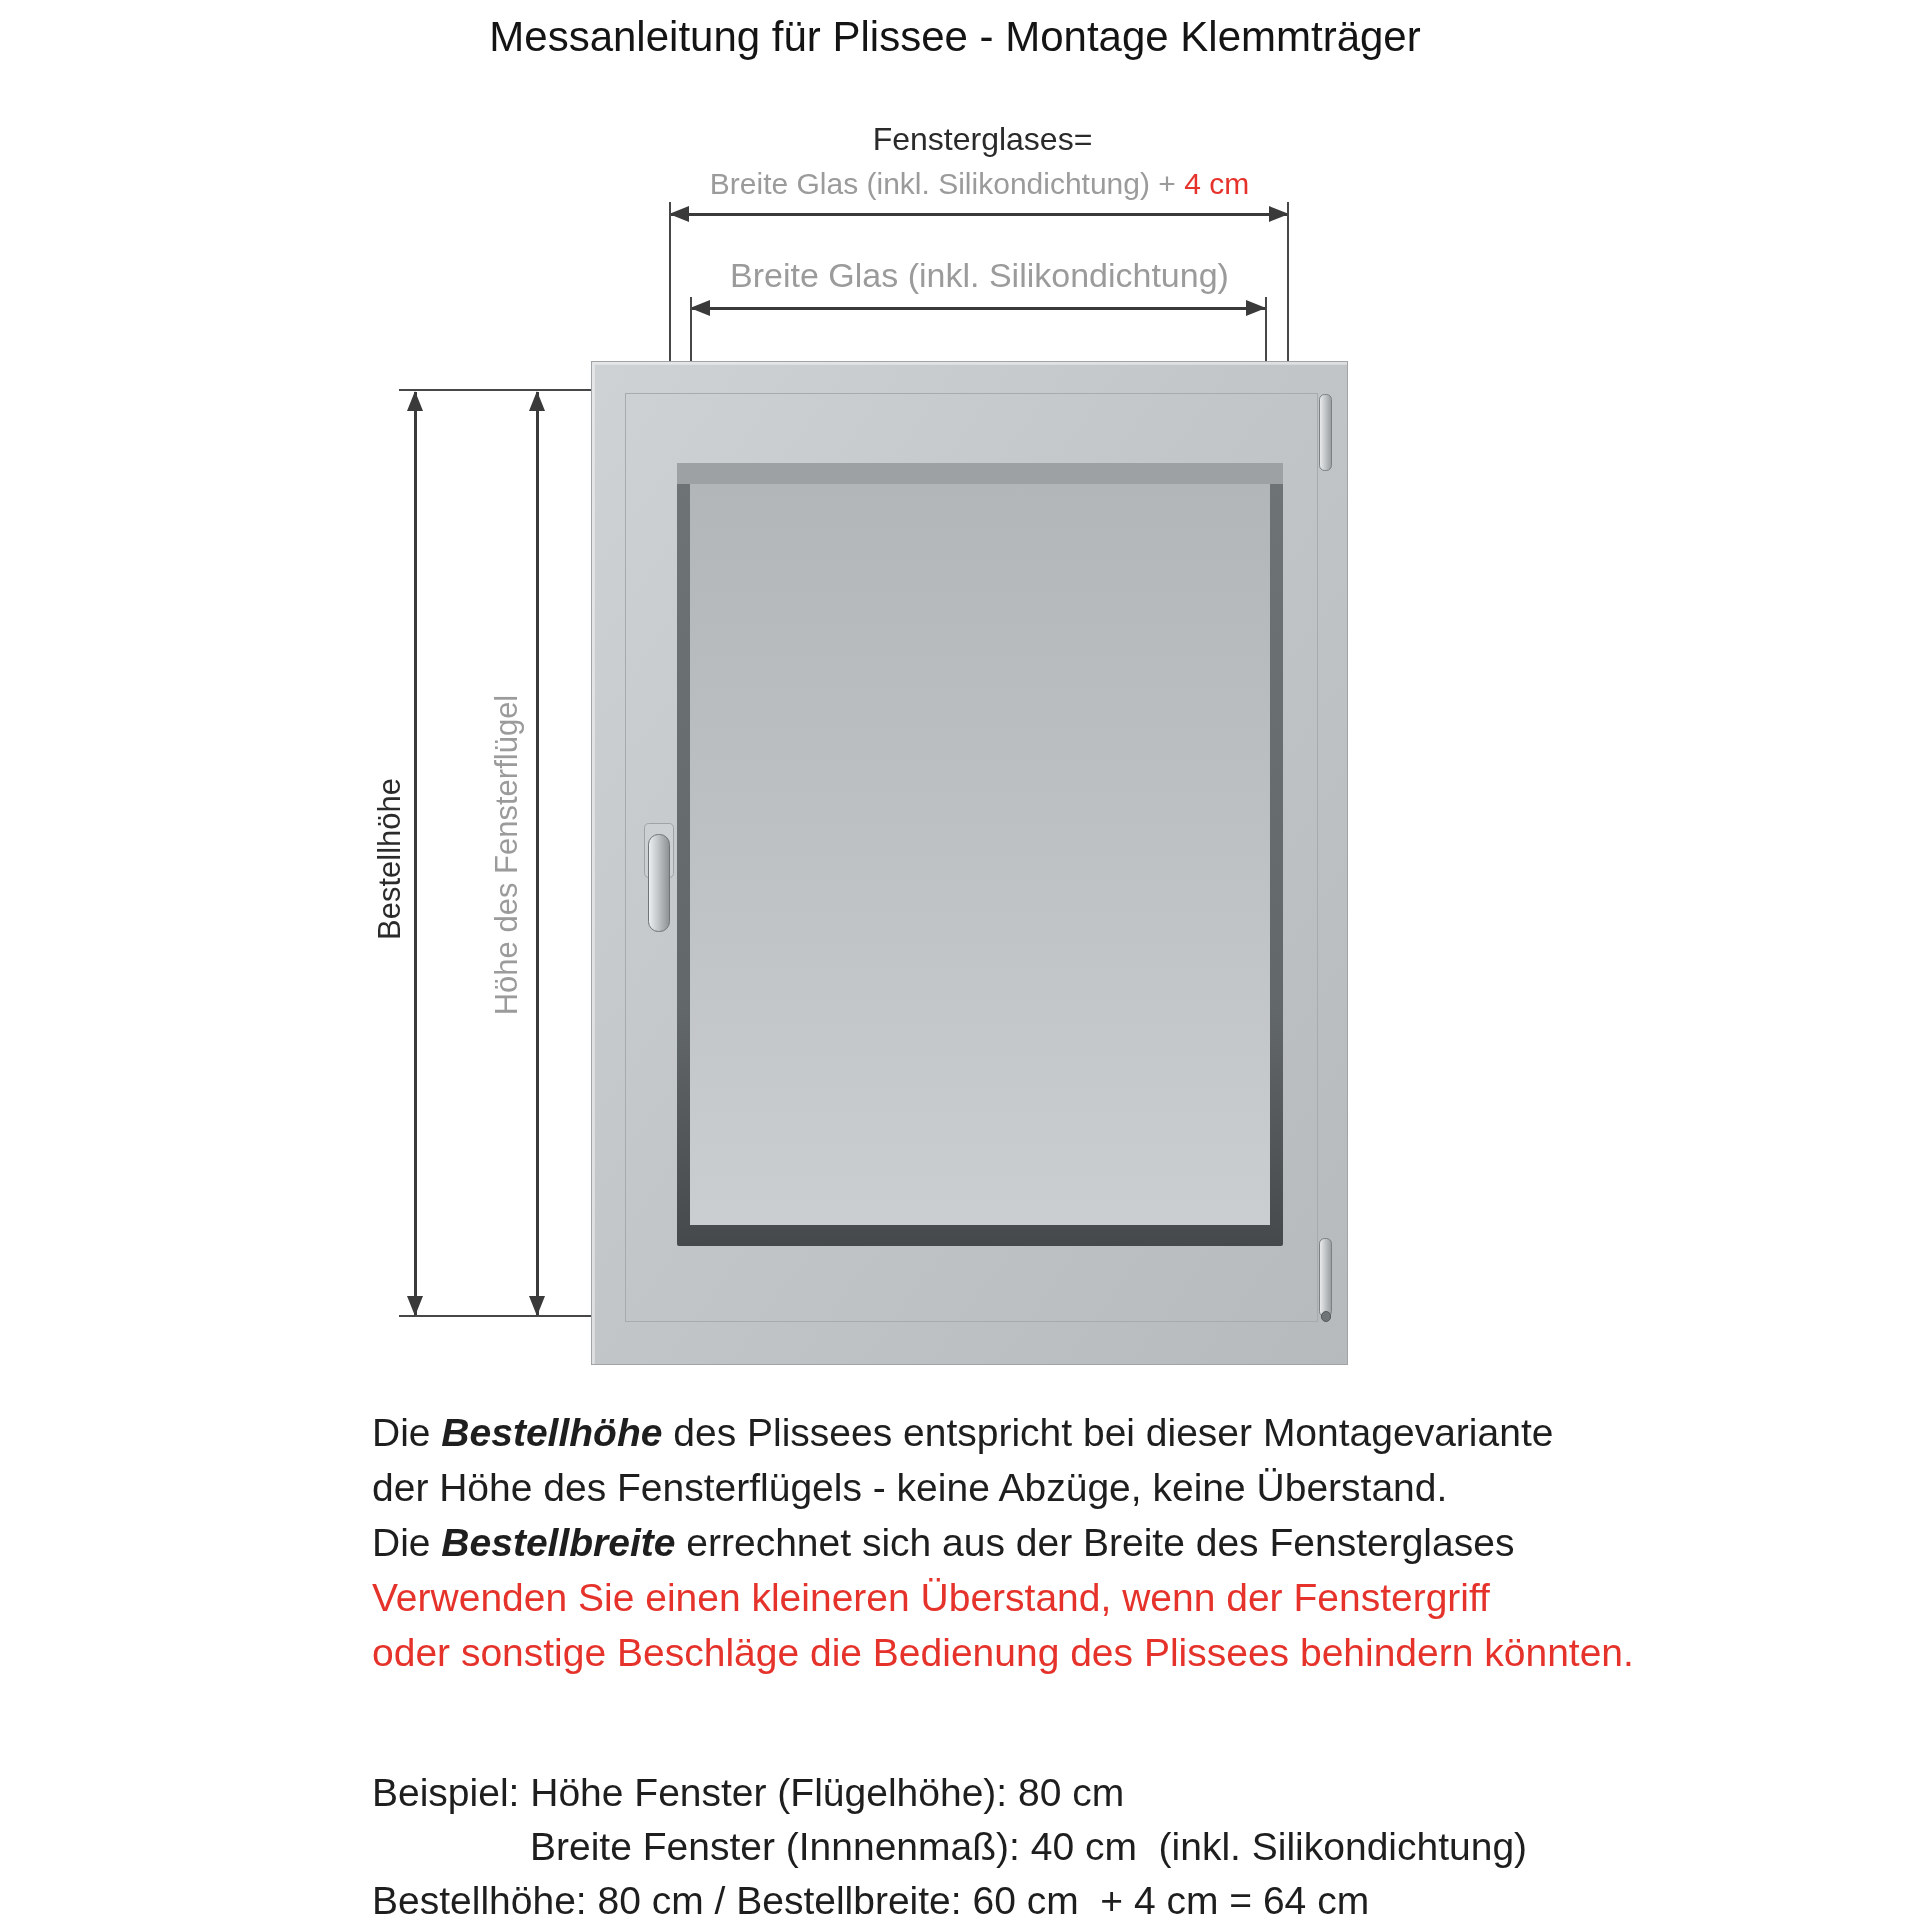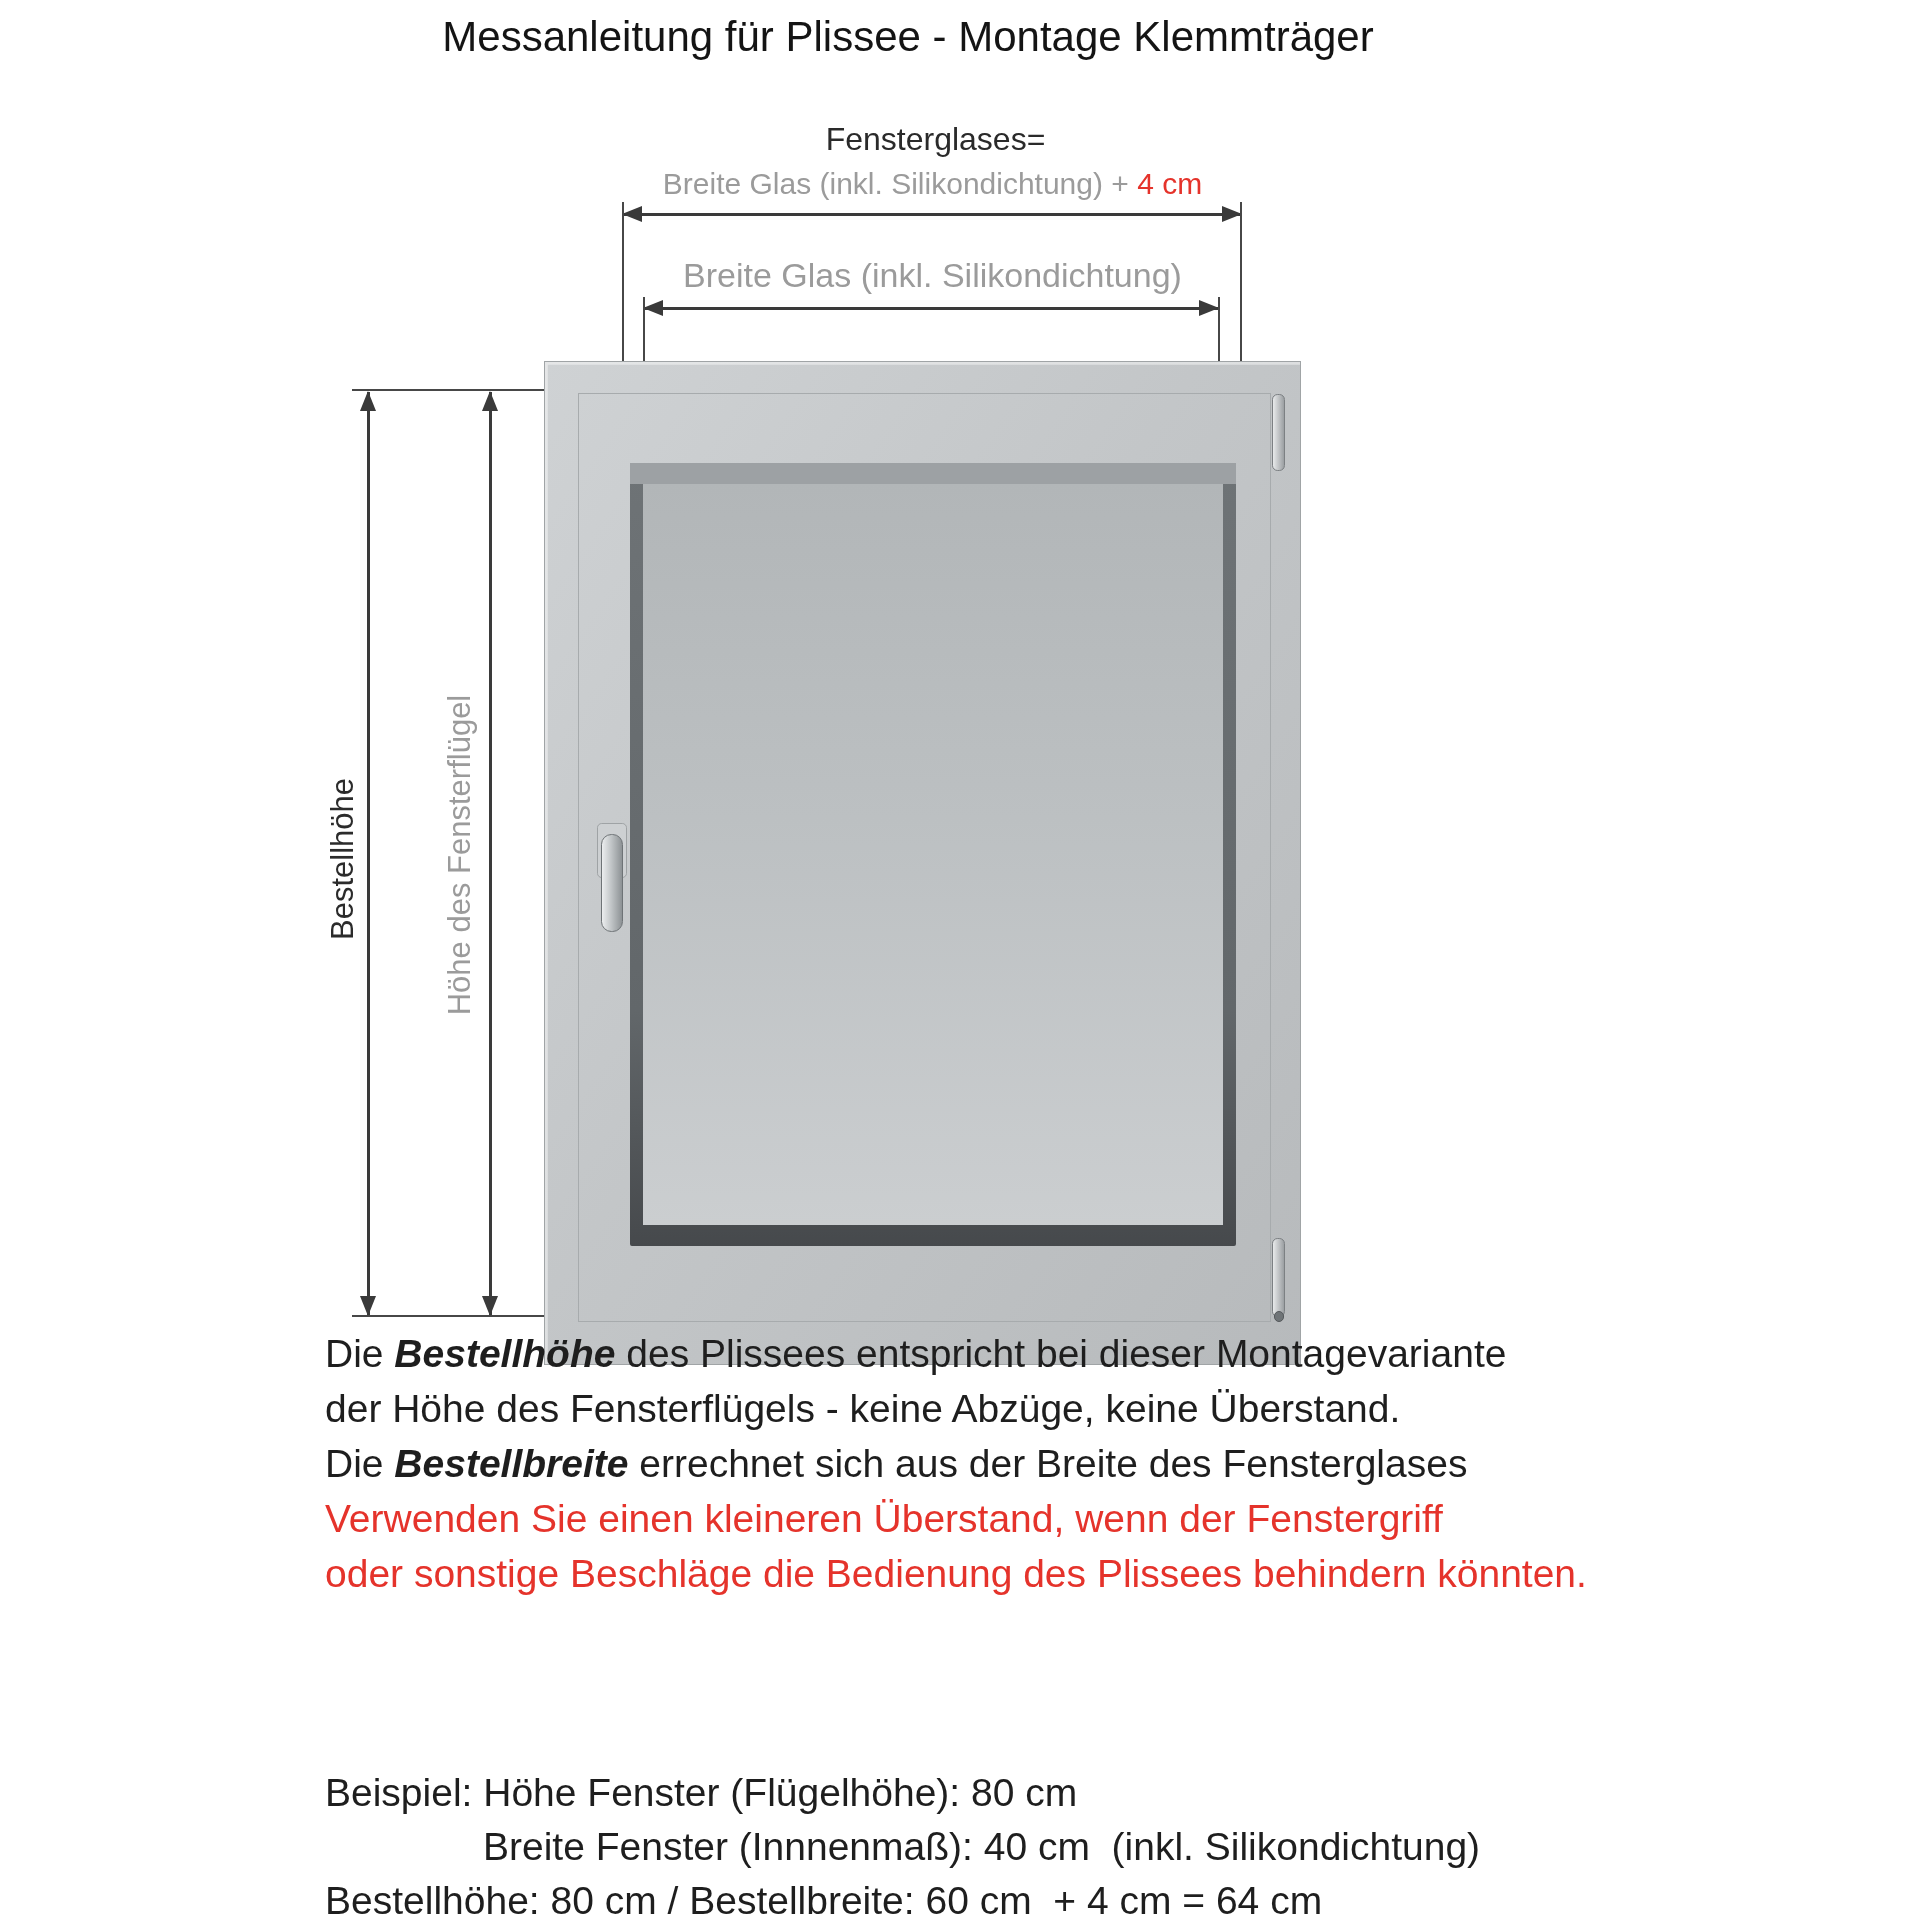--- a/index.html
+++ b/index.html
@@ -3,21 +3,21 @@
 <meta charset="utf-8">
 <style>
   :root{
     --ink:#1e1e1e;
     --gray:#9b9b9b;
     --red:#e5332b;
     --line:#3a3a3a;
   }
   html,body{margin:0;padding:0;background:#fff;}
   .page{position:relative;width:1762px;height:1928px;background:#ffffff;overflow:hidden;
-        font-family:"Liberation Sans", sans-serif;color:var(--ink);}
+        font-family:"Liberation Sans", sans-serif;color:var(--ink);margin-left:47px;}
 
   
   .title{position:absolute;left:324px;top:13px;width:1168px;text-align:center;
          font-size:42px;font-weight:500;letter-spacing:0;color:#141414;}
   .lbl-bestellbreite{position:absolute;left:653px;top:121px;width:565px;text-align:center;
          font-size:32px;color:#2a2a2a;}
   .lbl-outer{position:absolute;left:556px;top:167px;width:753px;text-align:center;
          font-size:30px;color:var(--gray);}
   .lbl-inner{position:absolute;left:556px;top:256px;width:753px;text-align:center;
          font-size:34px;color:var(--gray);}
@@ -59,21 +59,21 @@
           background:linear-gradient(90deg,#eceeef 0%,#c2c6c8 45%,#8d9295 100%);
           border:1.9px solid #6e7376;}
   .hinge{position:absolute;width:11.3px;border-radius:5.6px;
           background:linear-gradient(90deg,#e8eaeb,#9b9fa2);border:0.9px solid #7c8083;}
   .hinge-top{left:727px;top:32px;height:75px;}
   .hinge-bottom{left:727px;top:876px;height:77px;}
   .hinge-pin{position:absolute;left:0.9px;bottom:-5.6px;width:8.5px;height:8.5px;border-radius:50%;
           background:#6f7477;border:0.9px solid #55595c;}
 
   
-  .paragraph{position:absolute;left:325px;top:1326px;font-size:39px;}
+  .paragraph{position:absolute;left:325px;top:1405px;font-size:39px;}
   .paragraph .pline{height:55px;line-height:55px;white-space:pre;}
   .seg-bi{font-weight:700;font-style:italic;}
   .pline.red-line{color:var(--red);}
   .example{position:absolute;left:325px;top:1766px;font-size:39px;}
   .example .eline{height:54px;line-height:54px;white-space:pre;}
   .eline.indent{padding-left:158px;}
 </style>
 </head>
 <body>
 

